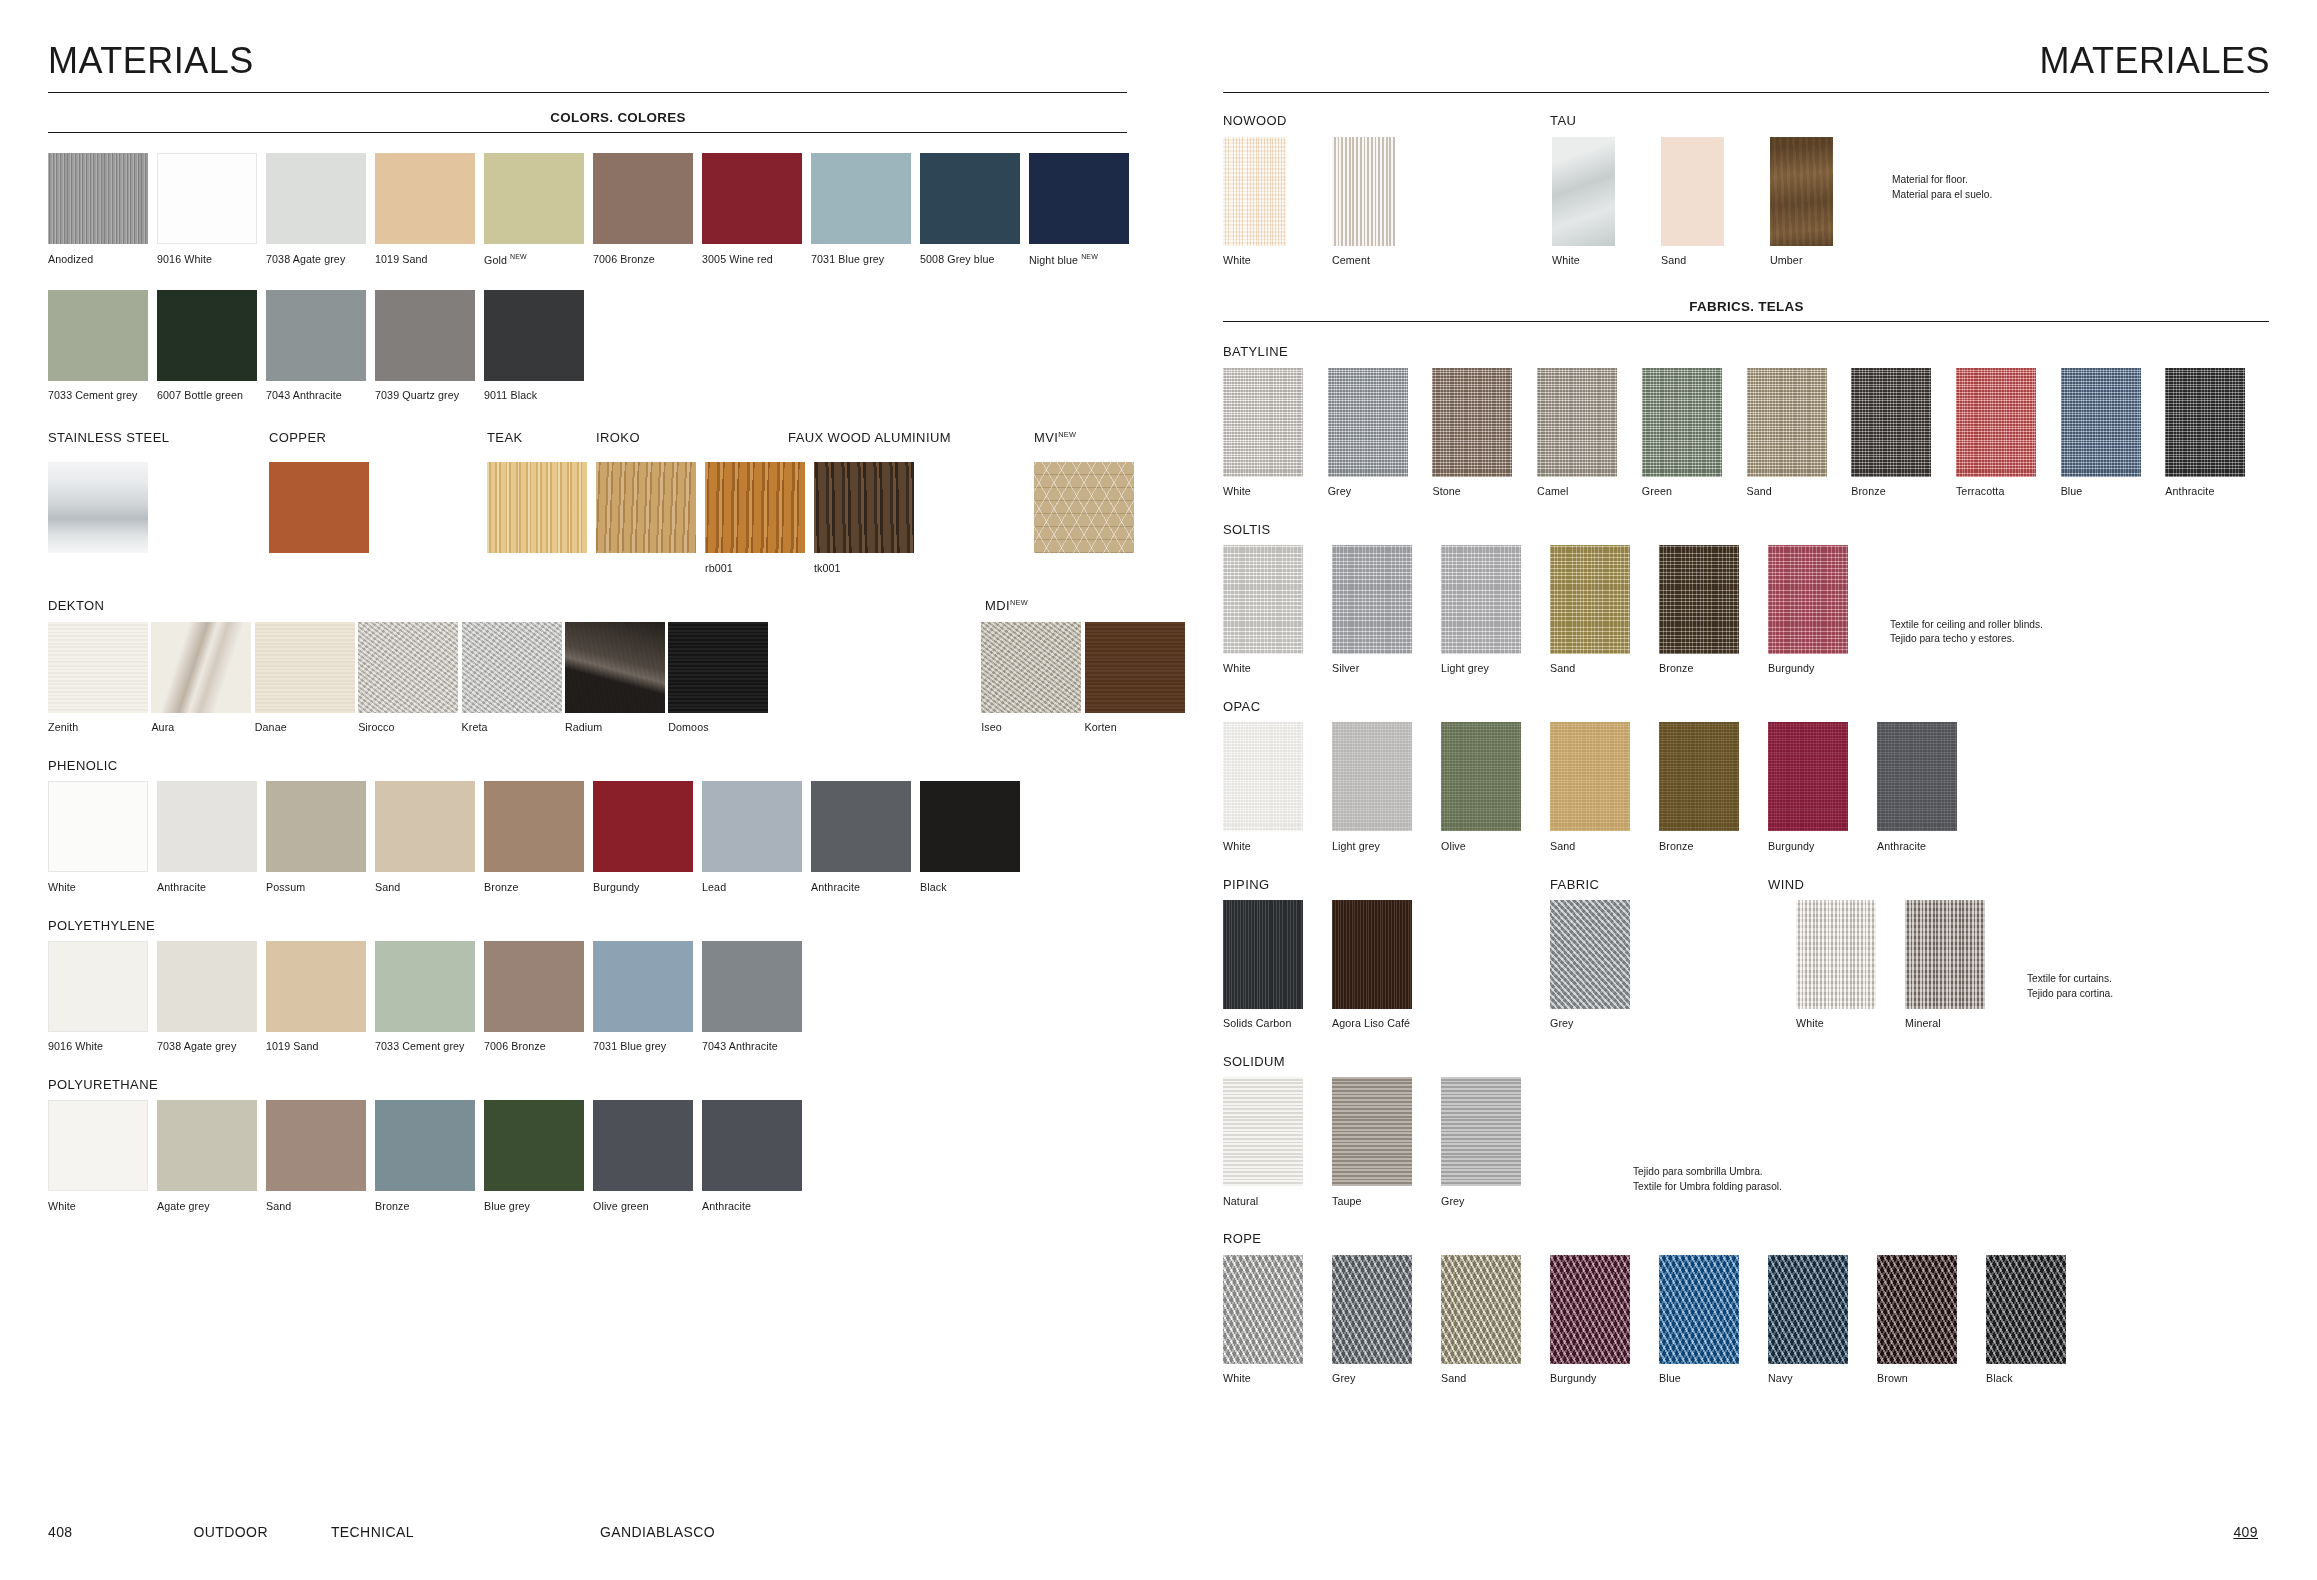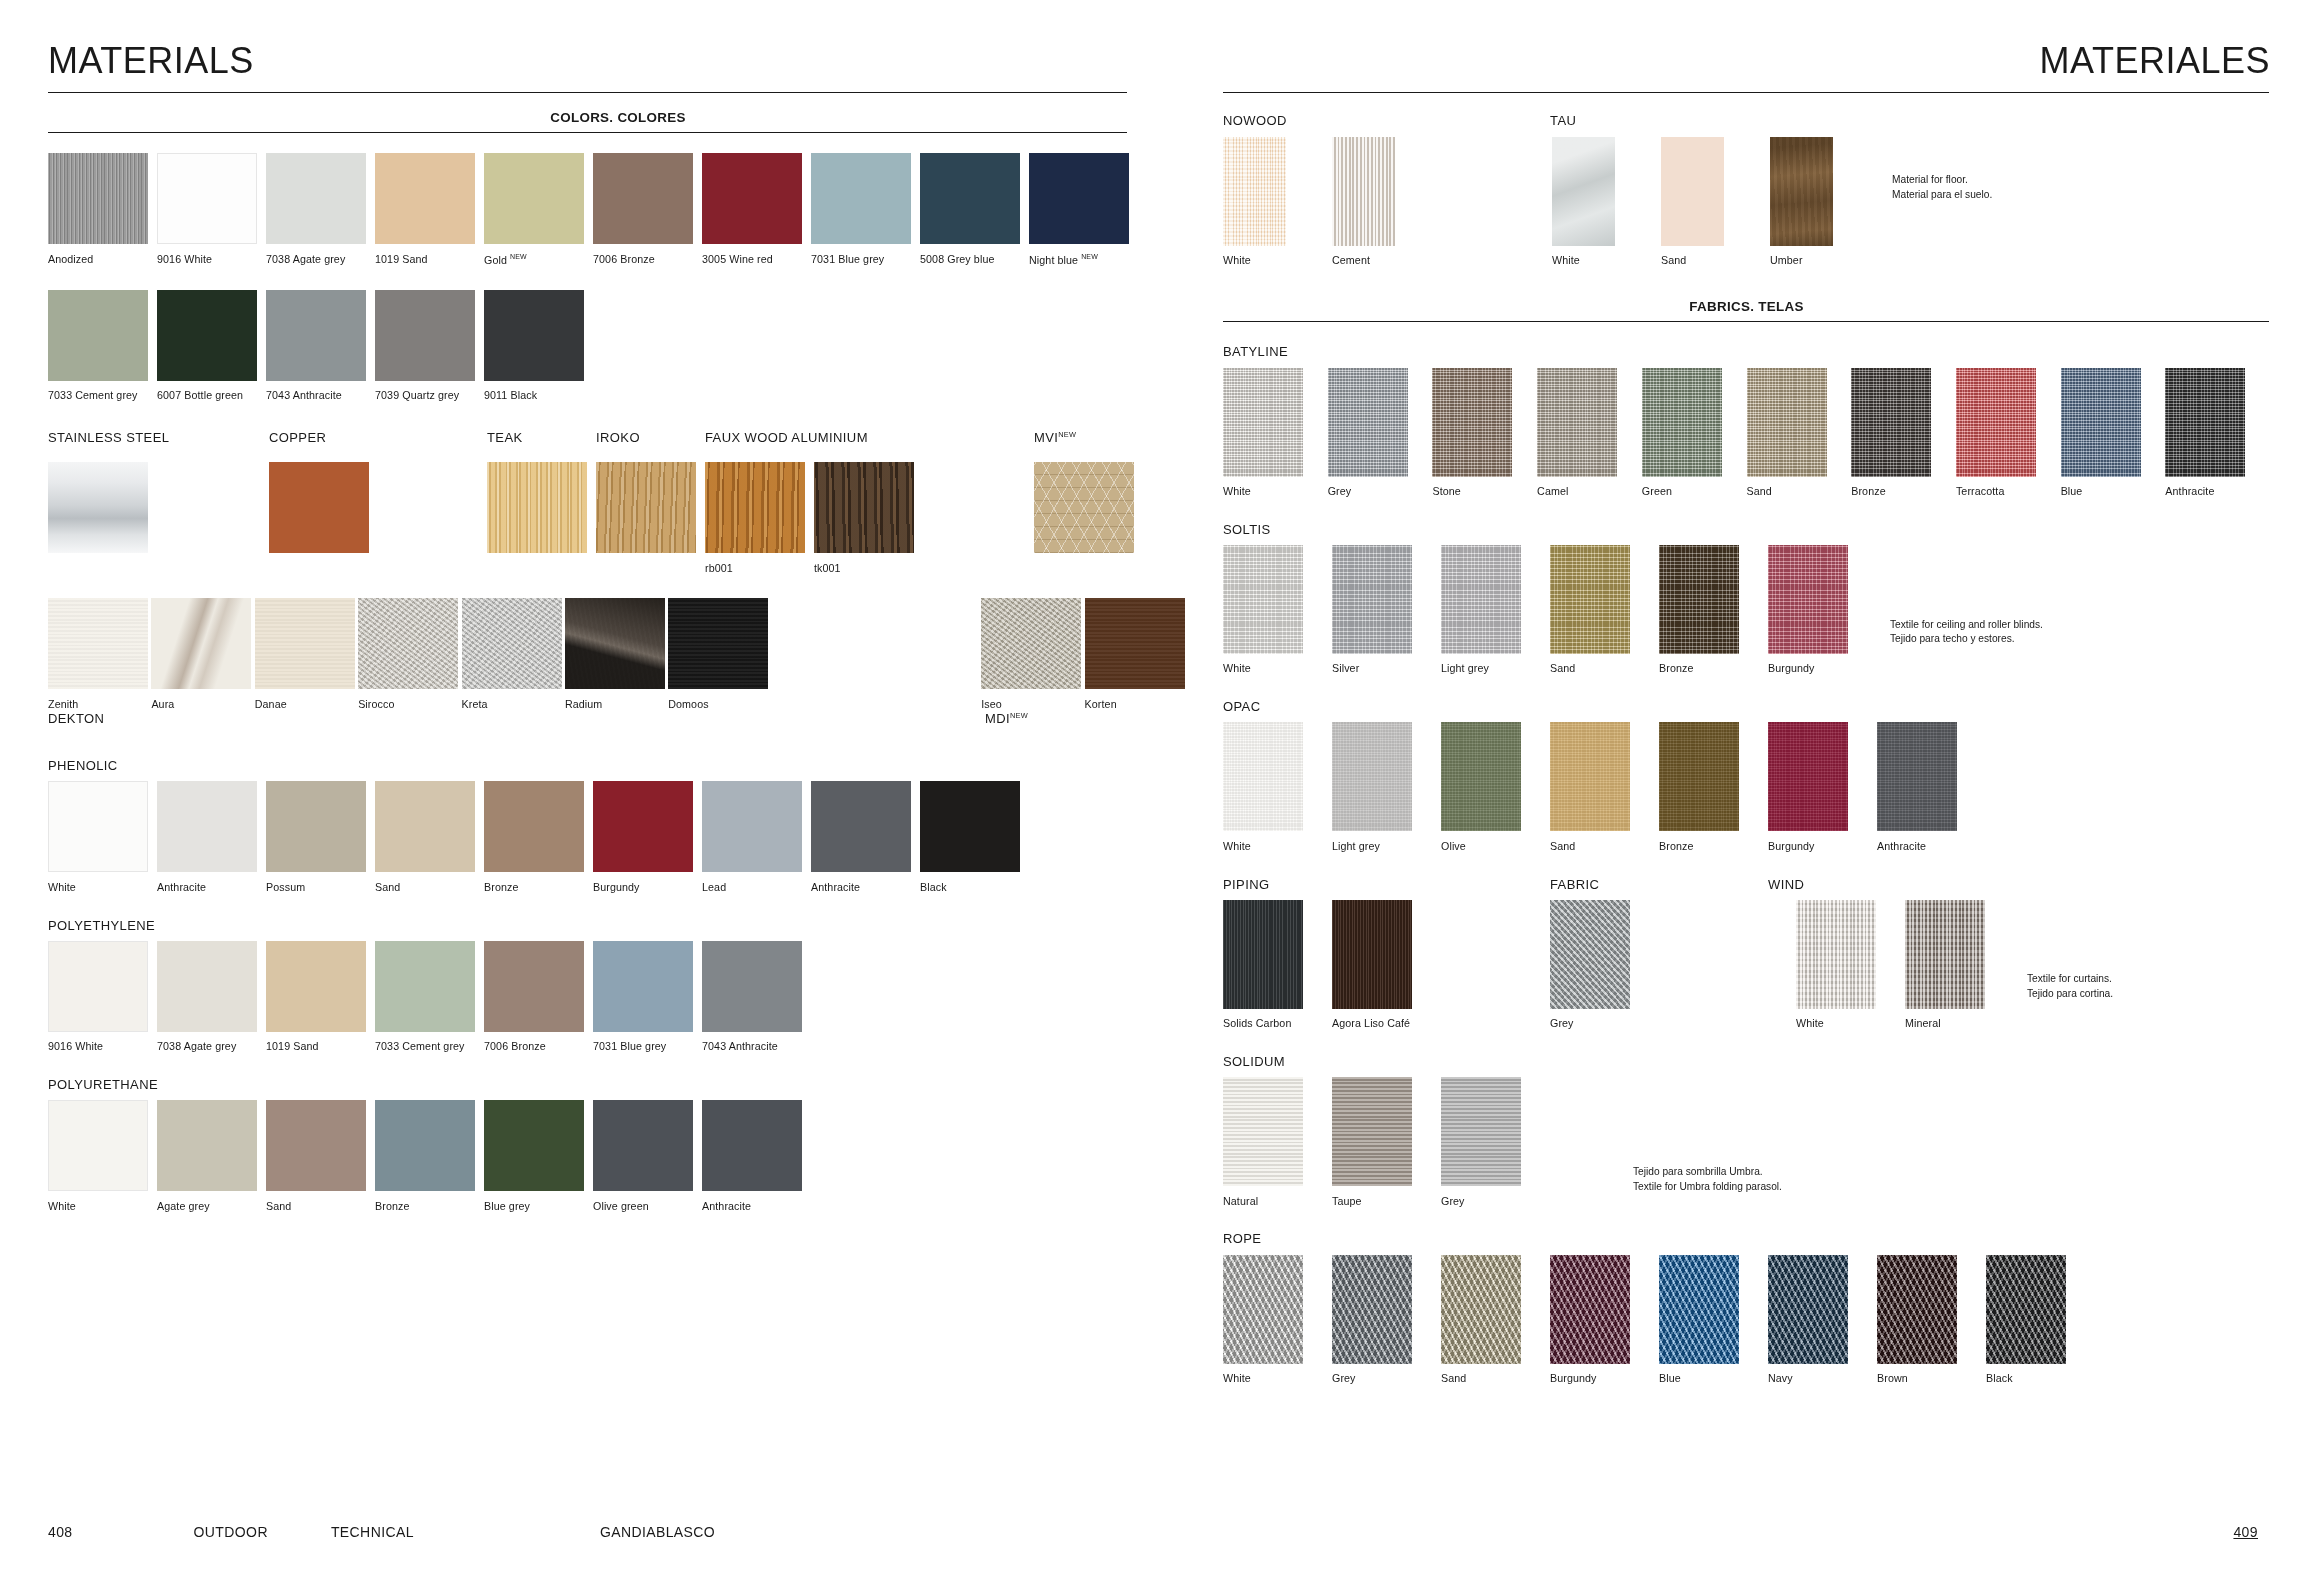--- a/index.html
+++ b/index.html
@@ -152,21 +152,21 @@
           </div>
         </div>
     </div>
 
     <div class="block" style="margin-top:28px;">
       <div class="row" id="mw-headers">
           <div class="group-label" style="width: 221px;">STAINLESS STEEL</div>
           <div class="group-label" style="width: 218px;">COPPER</div>
           <div class="group-label" style="width: 109px;">TEAK</div>
           <div class="group-label" style="width: 109px;">IROKO</div>
-          <div class="group-label" style="width: 329px;">FAUX WOOD ALUMINIUM</div>
+          <div class="group-label" style="width: 329px; text-align: center;">FAUX WOOD ALUMINIUM</div>
           <div class="group-label">MVi<span class="new">NEW</span></div>
         </div>
       <div class="row" id="mw-row" style="margin-top:8.3px;">
           <div class="sw" style="width: 221px;">
             <div class="chip chip-m" style="background: linear-gradient(rgb(244, 245, 246) 0%, rgb(232, 234, 236) 22%, rgb(207, 211, 214) 48%, rgb(185, 190, 194) 62%, rgb(223, 226, 228) 80%, rgb(246, 247, 248) 100%);"></div>
             <div class="cap"></div>
           </div>
           <div class="sw" style="width: 218px;">
             <div class="chip chip-m" style="background: rgb(176, 90, 49);"></div>
             <div class="cap"></div>
@@ -188,63 +188,63 @@
             <div class="cap">tk001</div>
           </div>
           <div class="sw" style="width: 109px;">
             <div class="chip chip-m" style="background: repeating-linear-gradient(60deg, rgba(255, 255, 255, 0.45) 0px, rgba(255, 255, 255, 0.45) 0.9px, transparent 0.9px, transparent 13px), repeating-linear-gradient(-60deg, rgba(255, 255, 255, 0.45) 0px, rgba(255, 255, 255, 0.45) 0.9px, transparent 0.9px, transparent 13px), repeating-linear-gradient(0deg, rgba(120, 95, 55, 0.3) 0px, rgba(120, 95, 55, 0.3) 0.9px, transparent 0.9px, transparent 13px) rgb(198, 176, 137);"></div>
             <div class="cap"></div>
           </div>
         </div>
     </div>
 
     <div class="block" style="margin-top:24px;">
-      <div class="row" id="dk-row">
-          <div class="sw" style="width: 109px;">
-            <div class="chip chip-al" style="background: repeating-linear-gradient(0deg, rgba(255, 255, 255, 0.05) 0px, rgba(255, 255, 255, 0.05) 1.9px, rgba(0, 0, 0, 0.03) 1.9px, rgba(0, 0, 0, 0.03) 3.7px) rgb(244, 241, 234);"></div>
-            <div class="cap">Zenith</div>
-          </div>
-          <div class="sw" style="width: 109px;">
-            <div class="chip chip-al" style="background: linear-gradient(108deg, rgba(190, 175, 160, 0) 30%, rgba(150, 130, 112, 0.55) 44%, rgba(215, 205, 195, 0.1) 52%, rgba(160, 140, 122, 0.35) 60%, rgba(255, 255, 255, 0) 72%) rgb(239, 236, 228);"></div>
-            <div class="cap">Aura</div>
-          </div>
-          <div class="sw" style="width: 109px;">
-            <div class="chip chip-al" style="background: repeating-linear-gradient(0deg, rgba(255, 255, 255, 0.05) 0px, rgba(255, 255, 255, 0.05) 1.9px, rgba(0, 0, 0, 0.03) 1.9px, rgba(0, 0, 0, 0.03) 3.7px) rgb(236, 228, 212);"></div>
-            <div class="cap">Danae</div>
-          </div>
-          <div class="sw" style="width: 109px;">
-            <div class="chip chip-al" style="background: repeating-linear-gradient(37deg, rgba(255, 255, 255, 0.4) 0px, rgba(255, 255, 255, 0.4) 1.9px, rgba(0, 0, 0, 0.1) 1.9px, rgba(0, 0, 0, 0.1) 3.7px), repeating-linear-gradient(-42deg, rgba(255, 255, 255, 0.22) 0px, rgba(255, 255, 255, 0.22) 2.8px, rgba(0, 0, 0, 0.09) 2.8px, rgba(0, 0, 0, 0.09) 5.6px) rgb(205, 201, 192);"></div>
-            <div class="cap">Sirocco</div>
-          </div>
-          <div class="sw" style="width: 109px;">
-            <div class="chip chip-al" style="background: repeating-linear-gradient(37deg, rgba(255, 255, 255, 0.4) 0px, rgba(255, 255, 255, 0.4) 1.9px, rgba(0, 0, 0, 0.1) 1.9px, rgba(0, 0, 0, 0.1) 3.7px), repeating-linear-gradient(-42deg, rgba(255, 255, 255, 0.22) 0px, rgba(255, 255, 255, 0.22) 2.8px, rgba(0, 0, 0, 0.09) 2.8px, rgba(0, 0, 0, 0.09) 5.6px) rgb(198, 198, 196);"></div>
-            <div class="cap">Kreta</div>
-          </div>
-          <div class="sw" style="width: 109px;">
-            <div class="chip chip-al" style="background: linear-gradient(15deg, rgba(20, 18, 16, 0.85) 0px, rgba(20, 18, 16, 0.85) 38%, rgba(120, 110, 100, 0.55) 48%, rgba(70, 62, 55, 0.7) 58%, rgba(30, 26, 22, 0.9) 100%), repeating-linear-gradient(80deg, rgba(255, 255, 255, 0.07) 0px, rgba(255, 255, 255, 0.07) 1.9px, transparent 1.9px, transparent 4.6px) rgb(94, 86, 79);"></div>
-            <div class="cap">Radium</div>
-          </div>
-          <div class="sw" style="width: 109px;">
-            <div class="chip chip-al" style="background: repeating-linear-gradient(0deg, rgba(255, 255, 255, 0.05) 0px, rgba(255, 255, 255, 0.05) 1.9px, rgba(0, 0, 0, 0.03) 1.9px, rgba(0, 0, 0, 0.03) 3.7px) rgb(22, 22, 22);"></div>
-            <div class="cap">Domoos</div>
-          </div>
-          <div style="width: 221px;"></div>
-          <div class="sw" style="width: 109px;">
-            <div class="chip chip-al" style="background: repeating-linear-gradient(37deg, rgba(255, 255, 255, 0.4) 0px, rgba(255, 255, 255, 0.4) 1.9px, rgba(0, 0, 0, 0.1) 1.9px, rgba(0, 0, 0, 0.1) 3.7px), repeating-linear-gradient(-42deg, rgba(255, 255, 255, 0.22) 0px, rgba(255, 255, 255, 0.22) 2.8px, rgba(0, 0, 0, 0.09) 2.8px, rgba(0, 0, 0, 0.09) 5.6px) rgb(189, 182, 166);"></div>
-            <div class="cap">Iseo</div>
-          </div>
-          <div class="sw" style="width: 109px;">
-            <div class="chip chip-al" style="background: repeating-linear-gradient(0deg, rgba(255, 255, 255, 0.05) 0px, rgba(255, 255, 255, 0.05) 1.9px, rgba(0, 0, 0, 0.03) 1.9px, rgba(0, 0, 0, 0.03) 3.7px) rgb(86, 51, 29);"></div>
-            <div class="cap">Korten</div>
-          </div>
-        </div>
       <div class="row">
         <div class="group-label" style="width:937px;">DEKTON</div>
         <div class="group-label"><span>MDi</span><span class="new">NEW</span></div>
       </div>
+      <div class="row" id="dk-row">
+          <div class="sw" style="width: 109px;">
+            <div class="chip chip-al" style="background: repeating-linear-gradient(0deg, rgba(255, 255, 255, 0.05) 0px, rgba(255, 255, 255, 0.05) 1.9px, rgba(0, 0, 0, 0.03) 1.9px, rgba(0, 0, 0, 0.03) 3.7px) rgb(244, 241, 234);"></div>
+            <div class="cap">Zenith</div>
+          </div>
+          <div class="sw" style="width: 109px;">
+            <div class="chip chip-al" style="background: linear-gradient(108deg, rgba(190, 175, 160, 0) 30%, rgba(150, 130, 112, 0.55) 44%, rgba(215, 205, 195, 0.1) 52%, rgba(160, 140, 122, 0.35) 60%, rgba(255, 255, 255, 0) 72%) rgb(239, 236, 228);"></div>
+            <div class="cap">Aura</div>
+          </div>
+          <div class="sw" style="width: 109px;">
+            <div class="chip chip-al" style="background: repeating-linear-gradient(0deg, rgba(255, 255, 255, 0.05) 0px, rgba(255, 255, 255, 0.05) 1.9px, rgba(0, 0, 0, 0.03) 1.9px, rgba(0, 0, 0, 0.03) 3.7px) rgb(236, 228, 212);"></div>
+            <div class="cap">Danae</div>
+          </div>
+          <div class="sw" style="width: 109px;">
+            <div class="chip chip-al" style="background: repeating-linear-gradient(37deg, rgba(255, 255, 255, 0.4) 0px, rgba(255, 255, 255, 0.4) 1.9px, rgba(0, 0, 0, 0.1) 1.9px, rgba(0, 0, 0, 0.1) 3.7px), repeating-linear-gradient(-42deg, rgba(255, 255, 255, 0.22) 0px, rgba(255, 255, 255, 0.22) 2.8px, rgba(0, 0, 0, 0.09) 2.8px, rgba(0, 0, 0, 0.09) 5.6px) rgb(205, 201, 192);"></div>
+            <div class="cap">Sirocco</div>
+          </div>
+          <div class="sw" style="width: 109px;">
+            <div class="chip chip-al" style="background: repeating-linear-gradient(37deg, rgba(255, 255, 255, 0.4) 0px, rgba(255, 255, 255, 0.4) 1.9px, rgba(0, 0, 0, 0.1) 1.9px, rgba(0, 0, 0, 0.1) 3.7px), repeating-linear-gradient(-42deg, rgba(255, 255, 255, 0.22) 0px, rgba(255, 255, 255, 0.22) 2.8px, rgba(0, 0, 0, 0.09) 2.8px, rgba(0, 0, 0, 0.09) 5.6px) rgb(198, 198, 196);"></div>
+            <div class="cap">Kreta</div>
+          </div>
+          <div class="sw" style="width: 109px;">
+            <div class="chip chip-al" style="background: linear-gradient(15deg, rgba(20, 18, 16, 0.85) 0px, rgba(20, 18, 16, 0.85) 38%, rgba(120, 110, 100, 0.55) 48%, rgba(70, 62, 55, 0.7) 58%, rgba(30, 26, 22, 0.9) 100%), repeating-linear-gradient(80deg, rgba(255, 255, 255, 0.07) 0px, rgba(255, 255, 255, 0.07) 1.9px, transparent 1.9px, transparent 4.6px) rgb(94, 86, 79);"></div>
+            <div class="cap">Radium</div>
+          </div>
+          <div class="sw" style="width: 109px;">
+            <div class="chip chip-al" style="background: repeating-linear-gradient(0deg, rgba(255, 255, 255, 0.05) 0px, rgba(255, 255, 255, 0.05) 1.9px, rgba(0, 0, 0, 0.03) 1.9px, rgba(0, 0, 0, 0.03) 3.7px) rgb(22, 22, 22);"></div>
+            <div class="cap">Domoos</div>
+          </div>
+          <div style="width: 221px;"></div>
+          <div class="sw" style="width: 109px;">
+            <div class="chip chip-al" style="background: repeating-linear-gradient(37deg, rgba(255, 255, 255, 0.4) 0px, rgba(255, 255, 255, 0.4) 1.9px, rgba(0, 0, 0, 0.1) 1.9px, rgba(0, 0, 0, 0.1) 3.7px), repeating-linear-gradient(-42deg, rgba(255, 255, 255, 0.22) 0px, rgba(255, 255, 255, 0.22) 2.8px, rgba(0, 0, 0, 0.09) 2.8px, rgba(0, 0, 0, 0.09) 5.6px) rgb(189, 182, 166);"></div>
+            <div class="cap">Iseo</div>
+          </div>
+          <div class="sw" style="width: 109px;">
+            <div class="chip chip-al" style="background: repeating-linear-gradient(0deg, rgba(255, 255, 255, 0.05) 0px, rgba(255, 255, 255, 0.05) 1.9px, rgba(0, 0, 0, 0.03) 1.9px, rgba(0, 0, 0, 0.03) 3.7px) rgb(86, 51, 29);"></div>
+            <div class="cap">Korten</div>
+          </div>
+        </div>
     </div>
 
     <div class="block">
       <div class="group-label">PHENOLIC</div>
       <div class="row" id="ph-row">
           <div class="sw" style="width: 109px;">
             <div class="chip chip-al" style="background: rgb(251, 251, 250); border: 0.9px solid rgb(230, 230, 230); box-sizing: border-box;"></div>
             <div class="cap">White</div>
           </div>
           <div class="sw" style="width: 109px;">

